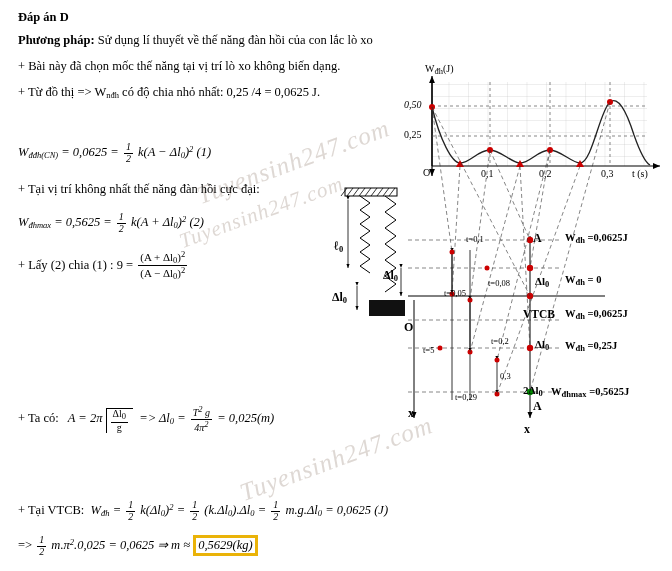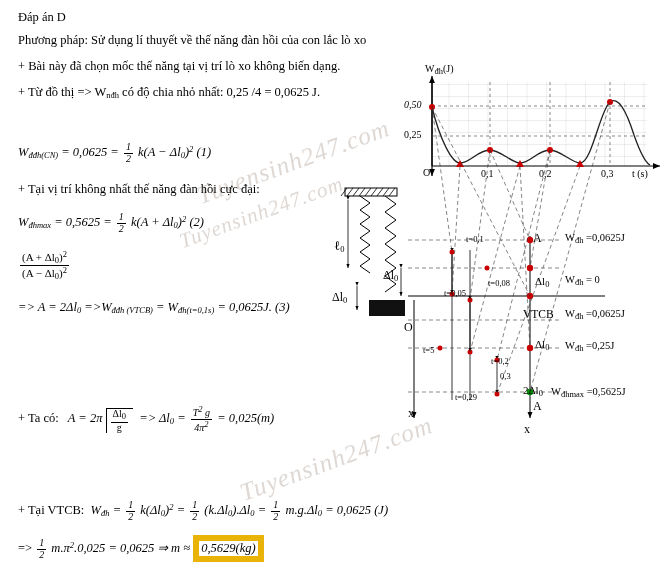--- a/index.html
+++ b/index.html
@@ -6,28 +6,28 @@
   body{
     width:672px;height:571px;
     background:#ffffff;
     font-family:"Liberation Serif", serif;
     color:#000;
     position:relative;
     overflow:hidden;
   }
   .page{position:relative;width:672px;height:571px;}
   .txt{position:absolute;font-size:12.5px;line-height:1.2;white-space:nowrap;}
-  .b{font-weight:normal;}
+  .b{font-weight:bold;}
   .it{font-style:italic;}
   .frac{display:inline-block;vertical-align:middle;text-align:center;font-size:10px;line-height:1.05;margin:0 2px;}
   .frac .num{display:block;border-bottom:1px solid #000;padding:0 2px;}
   .frac .den{display:block;padding:0 2px;}
   .sub{font-size:8.5px;vertical-align:-0.25em;}
   .sup{font-size:8.5px;vertical-align:0.5em;}
-  .boxed{border:6px solid #eab308;padding:0 2px;display:inline-block;}
+  .boxed{border:3px solid #eab308;padding:0 2px;display:inline-block;}
   .wm{
     position:absolute;color:#d9d2cd;font-size:25px;font-style:italic;
     font-family:"Liberation Serif",serif;
     transform:rotate(-20deg);white-space:nowrap;
     opacity:.85;letter-spacing:1px;
   }
   svg{position:absolute;left:0;top:0;overflow:visible;}
   .lbl{font-size:10px;}
   .lblsm{font-size:8.5px;}
 </style>
@@ -60,31 +60,27 @@
   <div class="txt" style="left:18px;top:182px;">+ Tại vị trí không nhất thế năng đàn hồi cực đại:</div>
 
   <div class="txt it" style="left:18px;top:212px;">
     <span>W</span><span class="sub">đhmax</span>
     <span>= 0,5625 =</span>
     <span class="frac"><span class="num">1</span><span class="den">2</span></span>
     <span>k(A + Δl<span class="sub">0</span>)<span class="sup">2</span> (2)</span>
   </div>
 
   <div class="txt" style="left:18px;top:250px;">
+    <span>+ Lấy (2) chia (1) : 9 =</span>
     <span class="frac" style="font-size:11px;">
       <span class="num">(A + Δl<span class="sub">0</span>)<span class="sup">2</span></span>
       <span class="den">(A − Δl<span class="sub">0</span>)<span class="sup">2</span></span>
     </span>
   </div>
 
-  <div class="txt it" style="left:18px;top:300px;">
-    =&gt;  A = 2Δl<span class="sub">0</span> =&gt;W<span class="sub">đđh (VTCB)</span>
-    = W<span class="sub">đh(t=0,1s)</span>
-    <span>= 0,0625J.   (3)</span>
-  </div>
 
 
   <div class="txt" style="left:18px;top:405px;">
     <span>+ Ta có:</span>
     <span class="it">&nbsp; A = 2π</span>
     <span style="display:inline-block;position:relative;top:2px;">
       <span style="border-top:1px solid #000;border-left:1px solid #000;padding:0 3px 0 2px;display:inline-block;">
         <span class="frac" style="font-size:10px;"><span class="num">Δl<span class="sub">0</span></span><span class="den">g</span></span>
       </span>
     </span>
@@ -241,21 +237,21 @@
   <div class="txt b" style="left:332px;top:290px;font-size:12px;">Δl<span class="sub">0</span></div>
 
   <div class="txt b" style="left:404px;top:320px;font-size:12px;">O</div>
   <div class="txt b" style="left:408px;top:406px;font-size:12px;">x</div>
   <div class="txt b" style="left:524px;top:422px;font-size:12px;">x</div>
 
   <div class="txt lblsm" style="left:466px;top:234px;">t=0,1</div>
   <div class="txt lblsm" style="left:488px;top:278px;">t=0,08</div>
   <div class="txt lblsm" style="left:444px;top:288px;">t=0,05</div>
   <div class="txt lblsm" style="left:423px;top:345px;">t=5</div>
-  <div class="txt lblsm" style="left:455px;top:356px;padding-left:36px;">t=0,2</div>
+  <div class="txt lblsm" style="left:455px;top:336px;padding-left:36px;">t=0,2</div>
   <div class="txt lblsm" style="left:455px;top:392px;">t=0,29</div>
   <div class="txt lblsm" style="left:500px;top:371px;">0,3</div>
 
   <div class="txt b" style="left:533px;top:231px;font-size:12px;">A</div>
   <div class="txt b" style="left:535px;top:275px;font-size:11px;">Δl<span class="sub">0</span></div>
   <div class="txt b" style="left:523px;top:308px;font-size:11.5px;">VTCB</div>
   <div class="txt b" style="left:535px;top:338px;font-size:11px;">Δl<span class="sub">0</span></div>
   <div class="txt b" style="left:523px;top:384px;font-size:11px;">2Δl<span class="sub">0</span></div>
   <div class="txt b" style="left:533px;top:399px;font-size:12px;">A</div>
 

